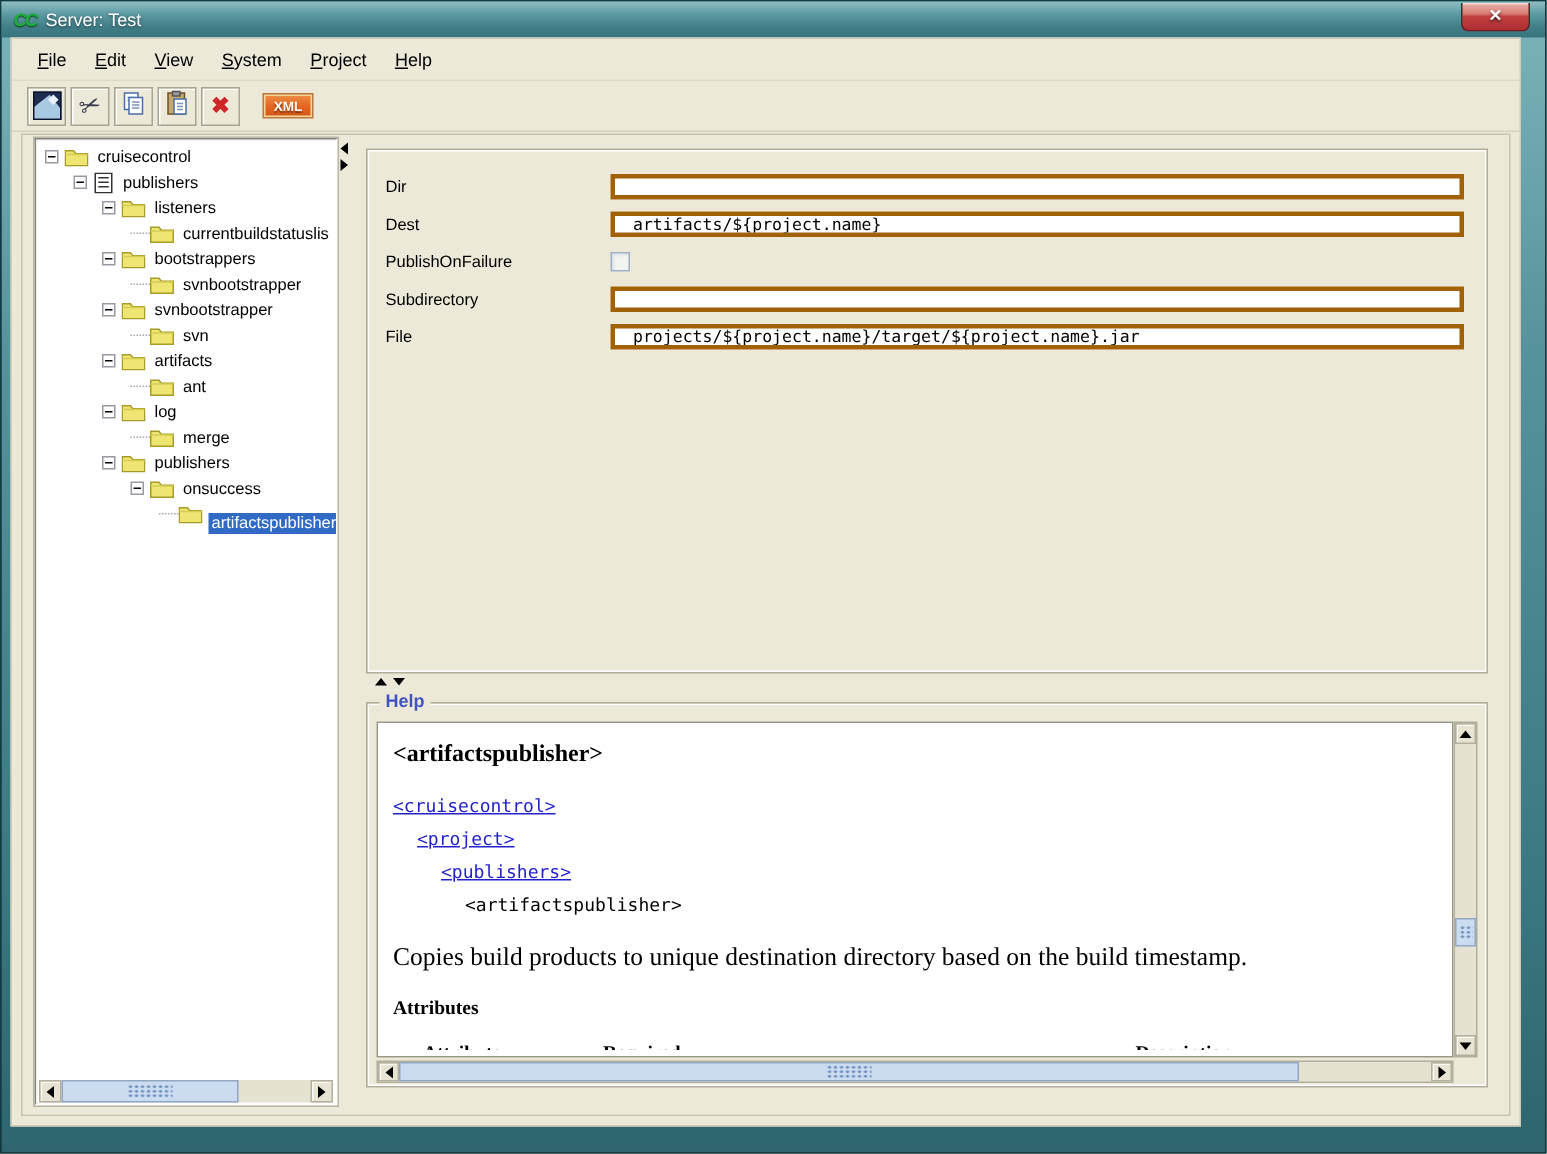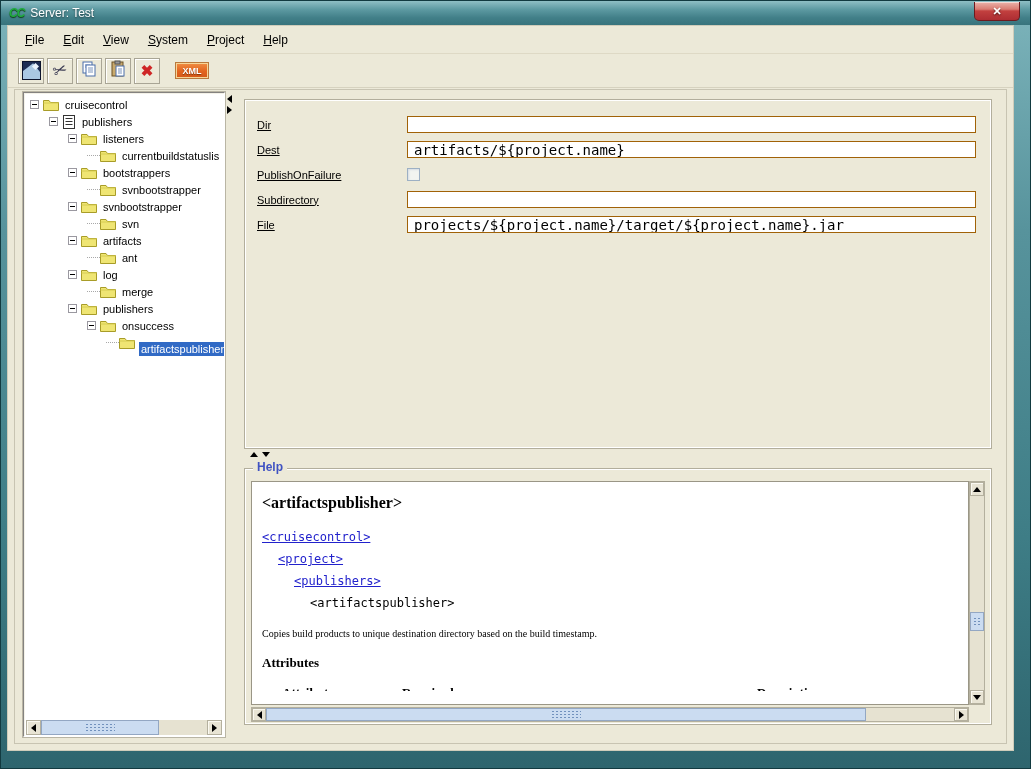--- a/index.html
+++ b/index.html
@@ -67,40 +67,40 @@
   .vsplit .arrs { position:absolute; top:3px; left:2px; display:flex; flex-direction:column; gap:3px; }
   .mini-l { width:0;height:0;border:4px solid transparent;border-right:5px solid #000;border-left:0; }
   .mini-r { width:0;height:0;border:4px solid transparent;border-left:5px solid #000;border-right:0; }
 
   .rightcol { position:absolute; left:222px; right:4px; top:2px; bottom:6px; }
 
   
   .formpanel { position:absolute; top:7px; left:7px; right:10px; height:350px;
     border:1px solid #b2ae9c; box-shadow:1px 1px 0 #fff inset, -1px -1px 0 #fff inset; padding:12px 15px 0 12px; }
   .frow { display:flex; align-items:center; height:25px; }
-  .flabel { width:150px; flex:0 0 auto; font-size:11px; color:#000;text-decoration:underline; }
-  .ftext { flex:1; height:17px; border:1px solid #a16207; background:#fff; font-family:"DejaVu Sans Mono",monospace; font-size:14px; padding:0 6px; color:#000; }
+  .flabel { width:150px; flex:0 0 auto; font-size:11px; color:#000; }
+  .ftext { flex:1; height:17px; border:3px solid #a16207; background:#fff; font-family:"DejaVu Sans Mono",monospace; font-size:11px; padding:0 12px; color:#000; }
   .fcheck { width:13px; height:13px; border:1px solid #9db0c4; background:#f2f4f0; box-shadow:inset 1px 1px 2px #d7dde4; cursor:default; }
 
   .hsplit { position:absolute; top:357px; left:7px; right:10px; height:12px; }
   .hsplit .arrs { display:flex; gap:4px; padding-left:6px; padding-top:3px; }
   .mini-u { width:0;height:0;border:4px solid transparent;border-bottom:5px solid #000;border-top:0; }
   .mini-d { width:0;height:0;border:4px solid transparent;border-top:5px solid #000;border-bottom:0; }
 
   
   .helppanel { position:absolute; top:376px; left:7px; right:10px; bottom:12px;
     border:1px solid #b2ae9c; box-shadow:1px 1px 0 #fff inset,-1px -1px 0 #fff inset; }
   .helptitle { position:absolute; top:-9px; left:8px; background:#ece9d8; padding:0 4px; font-size:12px; font-weight:bold; color:#4053c2; }
   .helpbody { position:absolute; top:12px; left:6px; right:6px; height:224px; }
   .helpcontent { position:absolute; left:0; top:0; right:16px; bottom:0; background:#fff; border:1px solid #9a9686; overflow:hidden; padding:8px 10px; }
   .h-heading { font-family:"Liberation Serif",serif; font-weight:bold; font-size:16px; color:#000; margin:4px 0 18px 0; }
   .h-link-row { font-family:"DejaVu Sans Mono",monospace; font-size:12px; margin-bottom:8px; }
   .h-link { color:#2222cc; text-decoration:underline; cursor:pointer; }
   .h-plain { color:#000; text-decoration:none; }
-  .h-para { font-family:"Liberation Serif",serif; font-size:10px; color:#000; margin:18px 0 16px 0; }
+  .h-para { font-family:"Liberation Serif",serif; font-size:17px; color:#000; margin:18px 0 16px 0; }
   .h-attr { font-family:"Liberation Serif",serif; font-weight:bold; font-size:13px; color:#000; margin-bottom:14px; }
   .h-table-clip { height:6px; overflow:hidden; position:relative; }
   .h-th { position:absolute; top:0; font-family:"Liberation Serif",serif; font-weight:bold; font-size:13px; }
 
   .vscrollbar { position:absolute; top:0; right:0; width:16px; bottom:0; background:#e6e2d1; border:1px solid #b4b09e; display:flex; flex-direction:column; }
   .v-track { flex:1; position:relative; }
   .sb-thumb-v { position:absolute; left:0; right:0; top:60%; height:19px; background:#cbdcf1; border:1px solid #93a7c3;
     display:flex; align-items:center; justify-content:center; cursor:default; }
   .grip-v { width:9px; height:9px; background-image:radial-gradient(#7191bd 1px, transparent 1.3px); background-size:4px 3px; }
   .helphscroll { position:absolute; left:0; right:16px; top:226px; height:15px; display:flex; background:#e6e2d1; border:1px solid #b4b09e; }

